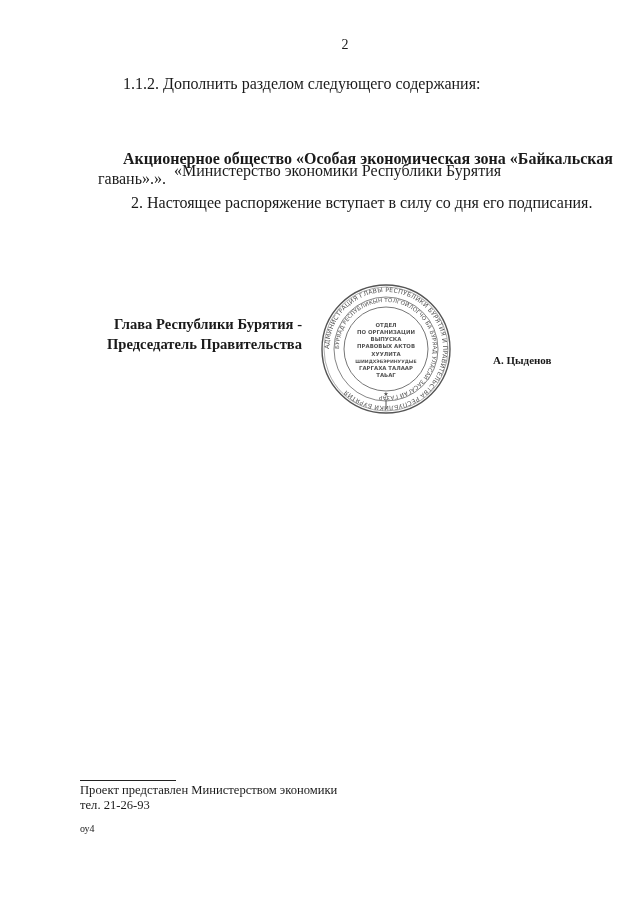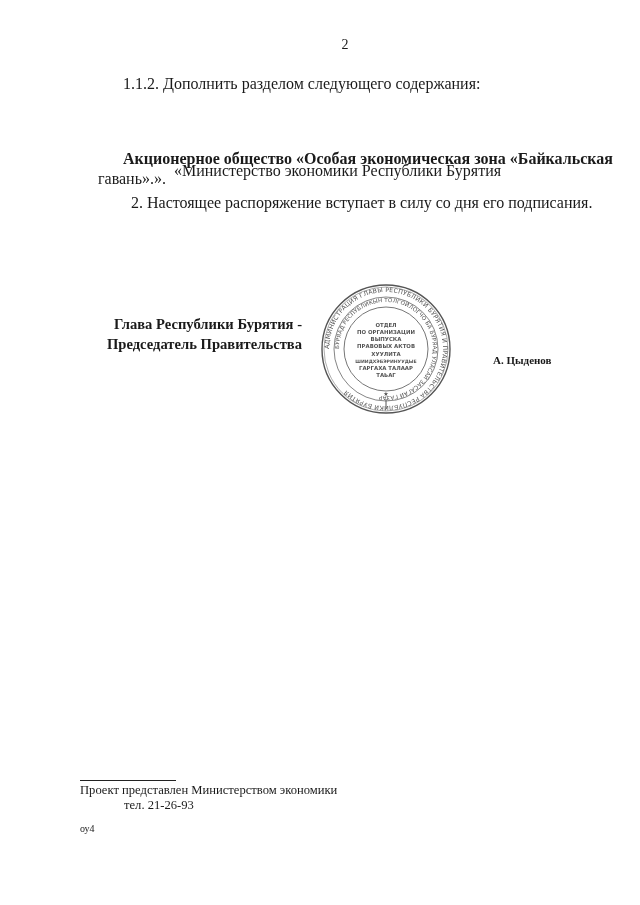--- a/index.html
+++ b/index.html
@@ -12,21 +12,21 @@
   .p2 { left: 174px; top: 122px; margin-top: 40px; }
   .p3 { left: 123px; top: 150px; width: 448px; text-align: justify; text-align-last: justify; font-weight: bold; }
   .p3b { left: 98px; top: 170px; }
   .p4 { left: 123px; top: 194px; margin-left: 8px; }
   .sig-left { left: 70px; top: 314px; width: 232px; text-align: right; font-weight: bold;
               font-size: 14.6px; line-height: 20px; white-space: normal; }
   .sig-right { left: 493px; top: 354px; font-weight: bold; font-size: 11px; }
   .stamp { left: 320px; top: 283px; width: 132px; height: 132px; }
   .footer-rule { left: 80px; top: 780px; width: 96px; height: 0; border-top: 1px solid #222; }
   .f1 { left: 80px; top: 783px; font-size: 12.6px; line-height: 15px; }
-  .f2 { left: 80px; top: 798px; font-size: 12.6px; line-height: 15px; margin-left: 44px; }
+  .f2 { left: 80px; top: 798px; font-size: 12.6px; line-height: 15px; }
   .f3 { left: 80px; top: 821px; font-size: 10px; line-height: 15px; font-family: Liberation Serif, serif; }
 </style>
 </head>
 <body>
 
 <div>
 
   <div class="abs page-num">2</div>
 
   <div class="abs t14 p1">1.1.2. Дополнить разделом следующего содержания:</div>

